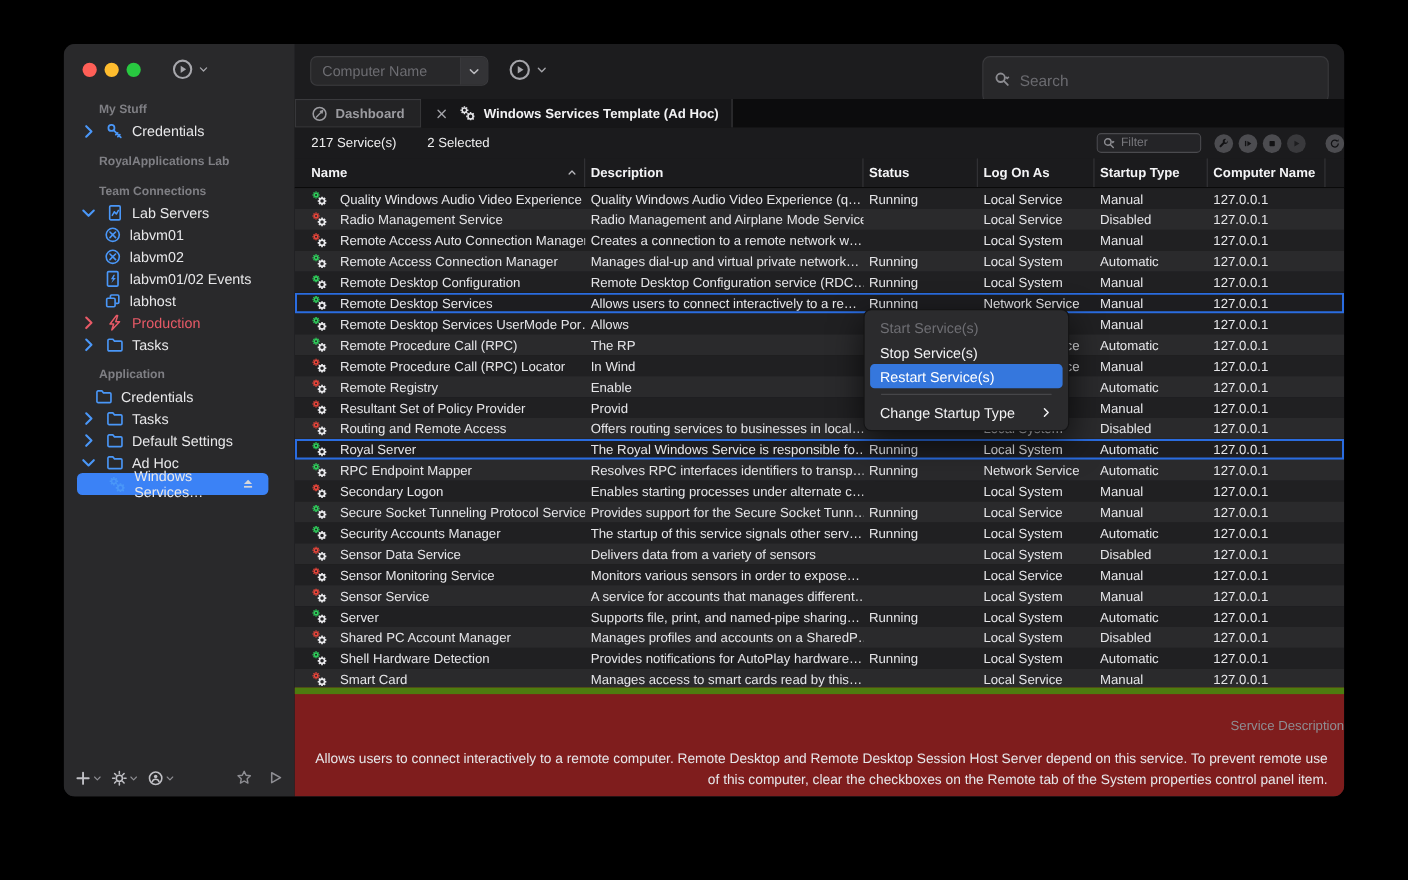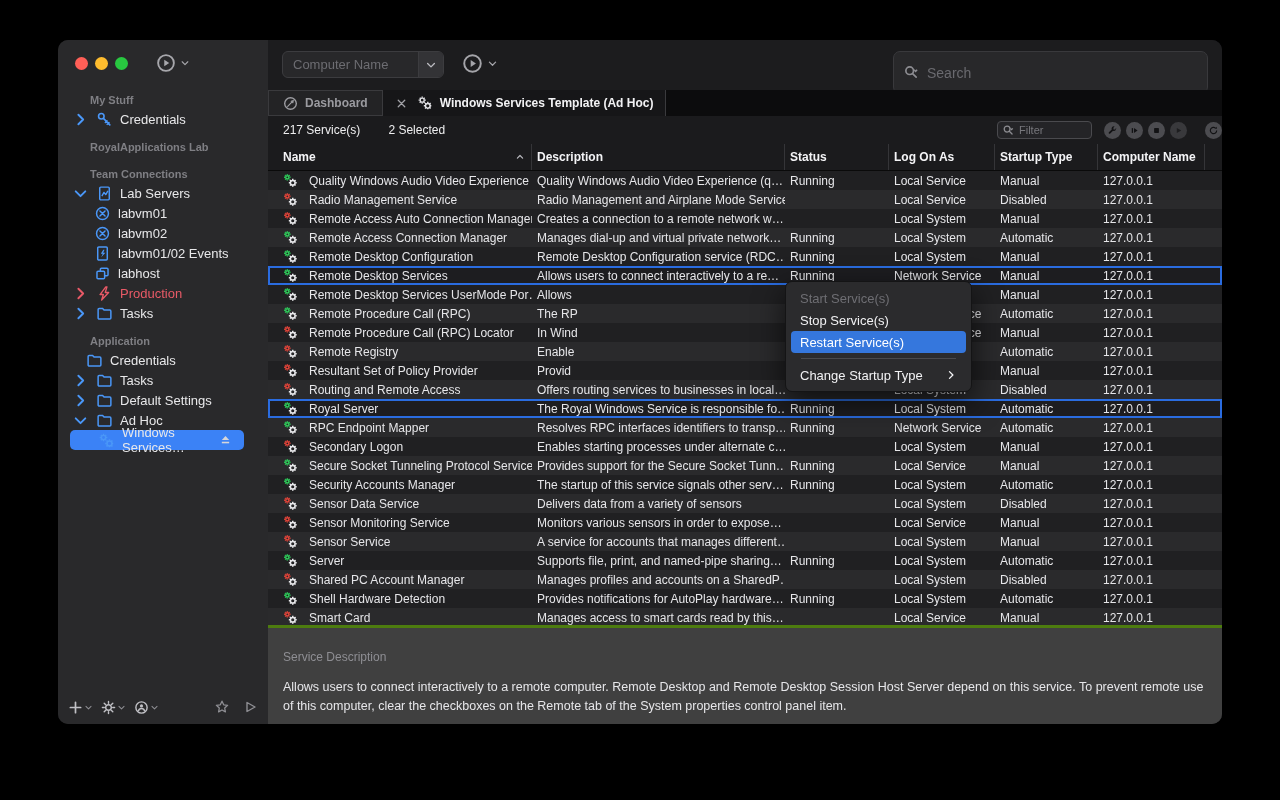--- a/index.html
+++ b/index.html
@@ -94,21 +94,21 @@
   
   .menu { position:absolute; left:517px; top:241px; width:187px; background:#2b2b2d;
     border:1px solid #141415; border-radius:7px; box-shadow:0 10px 30px rgba(0,0,0,.65); padding:5px 5px; z-index:50; }
   .mi { height:22px; display:flex; align-items:center; padding:0 9px; font-size:13px; color:#f2f2f4; border-radius:4px; }
   .mi.disabled { color:#6e6e73; }
   .mi.hl { background:#3577dd; color:#fff; }
   .mi .sub { margin-left:auto; width:12px; height:12px; }
   .msep { height:1px; background:#4a4a4d; margin:5px 10px; }
 
   
-  .descpanel { position:absolute; left:0; right:0; top:585px; bottom:0; background:#404040; border-top:3px solid #4d7c0f; }
+  .descpanel { position:absolute; left:0; right:0; top:585px; bottom:0; background:#7f1d1d; border-top:6px solid #4d7c0f;text-align:right; }
   .descpanel .title { margin:22px 0 0 15px; font-size:12px; color:#8e8e93; }
   .descpanel .body { margin:14px 15px 0 15px; font-size:12.5px; line-height:1.55; color:#e6e6e9; }
 
   .icn { display:inline-block; flex-shrink:0; }
   .icn svg { width:100%; height:100%; display:block; }
 </style>
 </head>
 <body>
 
 <div class="window">

